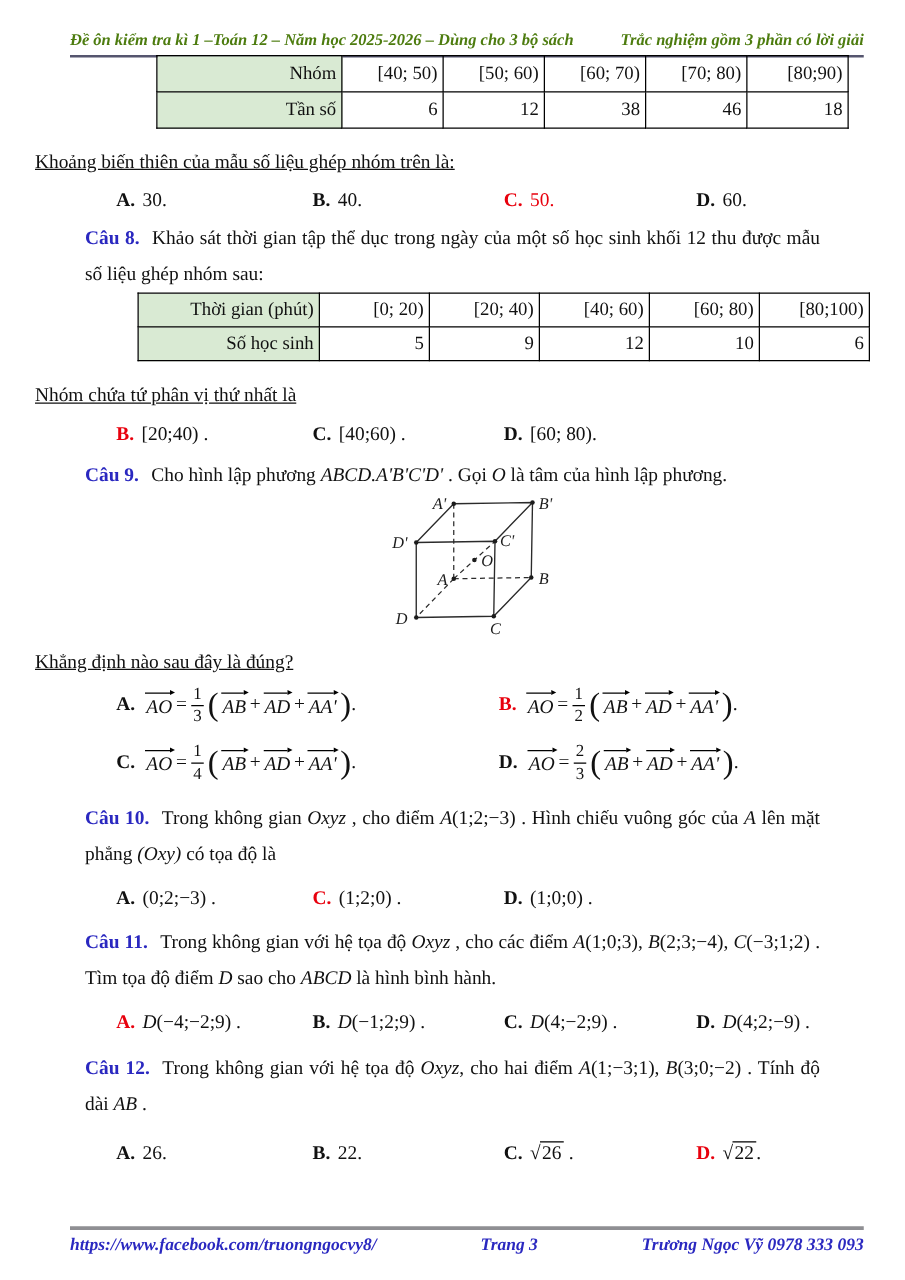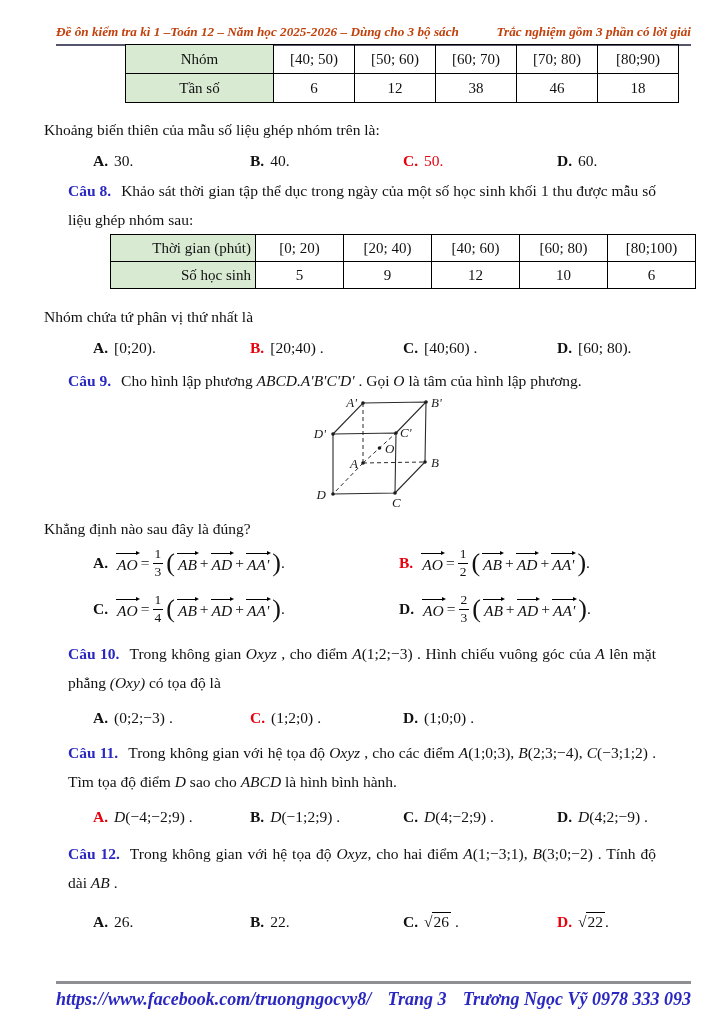--- a/index.html
+++ b/index.html
@@ -1,33 +1,33 @@
 <!DOCTYPE html>
 <html><head>
 <meta charset="utf-8">
 <style>
   html,body{margin:0;padding:0;background:#e8e8e8;}
   .page{position:relative;width:724px;height:1024px;background:#fff;overflow:hidden;
         font-family:"Liberation Serif","DejaVu Serif",serif;font-size:15.5px;color:#111;margin:0 auto;}
   
   .header{position:absolute;top:24px;left:56px;right:33px;display:flex;justify-content:space-between;
-          font-size:13.2px;font-weight:bold;font-style:italic;color:#c2410c;
+          font-size:13.2px;font-weight:bold;font-style:italic;color:#4d7c0f;
           border-bottom:2px solid #55556e;padding-bottom:4px;}
   
   .content{position:absolute;top:41px;left:0;right:0;}
   table{border-collapse:collapse;}
-  td{border:1.2px solid #000;text-align:center;font-size:15px;padding:0 4px;}
+  td{border:1.2px solid #000;text-align:right;font-size:15px;padding:0 4px;}
   .t1{margin:3px 0 0 125px;}
   .t1 td{height:28px;width:72px;}
   .t1 td.hd{width:139px;background:#d9ead3;}
   .t2{margin:0 0 0 110px;}
   .t2 td{height:26px;width:79px;}
   .t2 td.hd{width:132px;background:#d9ead3;text-align:right;padding-left:8px;}
   p{margin:0;}
-  .stem{margin:17px 68px 0 44px;line-height:20px;}
+  .stem{margin:17px 68px 0 28px;line-height:20px;text-decoration:underline;}
   .para{margin:5px 68px 0 68px;line-height:29px;text-align:justify;}
   .qlabel{color:#2a28c0;font-weight:bold;margin-right:10px;}
   .optrow{display:grid;grid-template-columns:157px 153px 154px auto;margin:10px 40px 0 93px;line-height:21px;}
   .optrow2{display:grid;grid-template-columns:306px auto;margin:2px 0 0 93px;row-gap:2px;}
   .opt{white-space:nowrap;}
   .letter{font-weight:bold;margin-right:6px;}
   .red{color:#e8000d;}
   .seg-math{font-style:italic;margin-top:14px;}
   .seg-radical{margin-right:-1px;}
   .seg-radicand{border-top:1px solid #000;padding:0 2px;}
@@ -39,21 +39,21 @@
   .frac{display:inline-flex;flex-direction:column;vertical-align:middle;text-align:center;
         font-size:13.5px;line-height:1.2;margin:0 3px;}
   .frac .num{border-bottom:1px solid #000;padding:0 2px;}
   .bigp{font-size:26px;line-height:1;vertical-align:-4px;font-weight:400;}
   .fopt{height:44px;display:flex;align-items:center;white-space:nowrap;}
   .fig{margin:2px 0 0 297px;}
   .fig text{font-style:italic;font-size:13px;fill:#1c1c1c;}
   
   .footer{position:absolute;top:981px;left:56px;right:33px;border-top:3px solid #8f8f93;padding-top:5px;
           display:flex;justify-content:space-between;align-items:baseline;
-          color:#2a28c0;font-weight:bold;font-style:italic;font-size:18px;}
+          color:#2a28c0;font-weight:bold;font-style:italic;font-size:14px;}
 </style>
 </head>
 <body>
 
 <div class="page">
 
   <div class="header">
     <span>Đề ôn kiểm tra kì 1 –Toán 12 – Năm học 2025-2026 – Dùng cho 3 bộ sách</span>
     <span>Trắc nghiệm gồm 3 phần có lời giải</span>
   </div>
@@ -85,21 +85,21 @@
     <p class="stem">Khoảng biến thiên của mẫu số liệu ghép nhóm trên là:</p>
     <div class="optrow">
       <div class="opt"><span class="letter">A.</span><span><span>30.</span></span></div>
       <div class="opt"><span class="letter">B.</span><span><span>40.</span></span></div>
       <div class="opt"><span class="letter red">C.</span><span class="red"><span>50.</span></span></div>
       <div class="opt"><span class="letter">D.</span><span><span>60.</span></span></div>
     </div>
 
     
     <p class="para">
-      <span class="qlabel">Câu 8.</span><span><span>Khảo sát thời gian tập thể dục trong ngày của một số học sinh khối 1 thu được mẫu số liệu ghép nhóm sau:</span></span>
+      <span class="qlabel">Câu 8.</span><span><span>Khảo sát thời gian tập thể dục trong ngày của một số học sinh khối 12 thu được mẫu số liệu ghép nhóm sau:</span></span>
     </p>
 
     <table class="t2">
       <tbody>
           <tr>
         <td class="hd">Thời gian (phút)</td>
         <td>[0; 20)</td>
         <td>[20; 40)</td>
         <td>[40; 60)</td>
         <td>[60; 80)</td>
@@ -111,21 +111,20 @@
         <td>9</td>
         <td>12</td>
         <td>10</td>
         <td>6</td>
       </tr>
     </tbody>
       </table>
 
     <p class="stem" style="margin-top:18px;">Nhóm chứa tứ phân vị thứ nhất là</p>
     <div class="optrow">
-      <div class="opt"><span class="letter">A.</span><span><span>[0;20).</span></span></div>
       <div class="opt"><span class="letter red">B.</span><span><span>[20;40) .</span></span></div>
       <div class="opt"><span class="letter">C.</span><span><span>[40;60) .</span></span></div>
       <div class="opt"><span class="letter">D.</span><span><span>[60; 80).</span></span></div>
     </div>
 
     
     <p class="para" style="margin-top:8px;">
       <span class="qlabel">Câu 9.</span><span><span>Cho hình lập phương </span><span class="seg-math">ABCD.A'B'C'D'</span><span> . Gọi </span><span class="seg-math">O</span><span> là tâm của hình lập phương.</span></span>
     </p>
 

